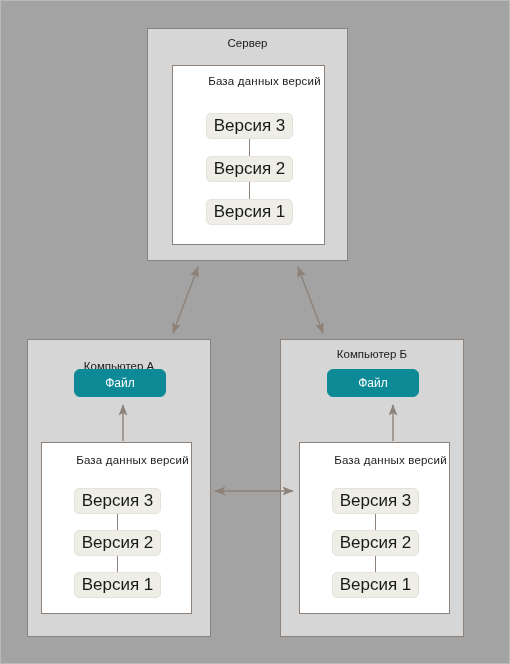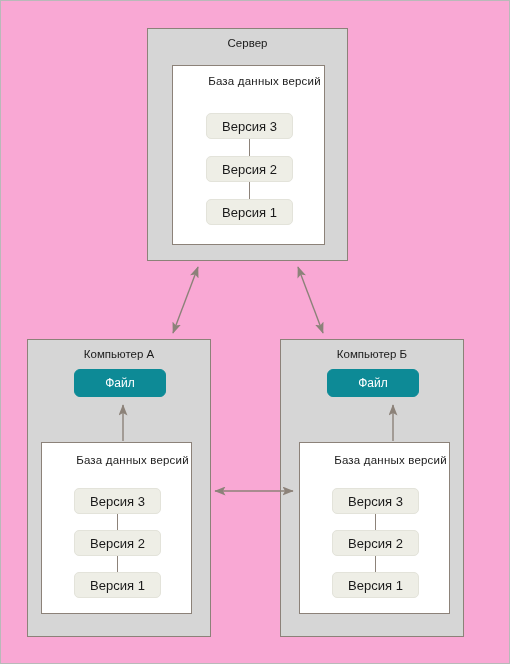--- a/index.html
+++ b/index.html
@@ -8,21 +8,21 @@
     width:510px;height:664px;
     background:#ffffff;
     font-family:"Liberation Sans","DejaVu Sans",sans-serif;
     overflow:hidden;
   }
   #canvas{
     position:relative;
     width:510px;height:664px;
     box-sizing:border-box;
     border:1px solid #b9b9b9;
-    background:#f9a8d4;
+    background:#a3a3a3;
   }
 
   
   .group-box{
     position:absolute;
     box-sizing:border-box;
     background:#d6d6d6;
     border:1px solid #8c8279;
   }
   .group-title{
@@ -51,21 +51,21 @@
     margin-left:32px;
   }
 
   
   .version-chip{
     position:absolute;
     box-sizing:border-box;
     background:#eeeee6;
     border:1px solid #e3e3da;
     border-radius:5px;
-    font-size:13px;
+    font-size:17px;
     color:#1a1a1a;
     display:flex;
     align-items:center;
     justify-content:center;
   }
   .chip-link{
     position:absolute;
     width:1px;
     background:#8c8279;
   }
@@ -106,21 +106,21 @@
 
       <div class="version-chip" style="left:33px;top:47px;width:87px;height:26px;">Версия 3</div>
       <div class="chip-link" style="left:76px;top:73px;height:17px;"></div>
       <div class="version-chip" style="left:33px;top:90px;width:87px;height:26px;">Версия 2</div>
       <div class="chip-link" style="left:76px;top:116px;height:17px;"></div>
       <div class="version-chip" style="left:33px;top:133px;width:87px;height:26px;">Версия 1</div>
     </div>
   </div>
 
   <div class="group-box" style="left:26px;top:338px;width:184px;height:298px;">
-    <div class="group-title" style="top:7px;">Компьютер А</div>
+    <div class="group-title" style="top:19px;">Компьютер А</div>
 
     <div class="file-chip" style="left:46px;top:29px;width:92px;height:28px;">Файл</div>
 
     <div class="db-box" style="left:13px;top:102px;width:151px;height:172px;">
       <div class="db-title" style="top:10px;">База данных версий</div>
 
       <div class="version-chip" style="left:32px;top:45px;width:87px;height:26px;">Версия 3</div>
       <div class="chip-link" style="left:75px;top:71px;height:16px;"></div>
       <div class="version-chip" style="left:32px;top:87px;width:87px;height:26px;">Версия 2</div>
       <div class="chip-link" style="left:75px;top:113px;height:16px;"></div>

